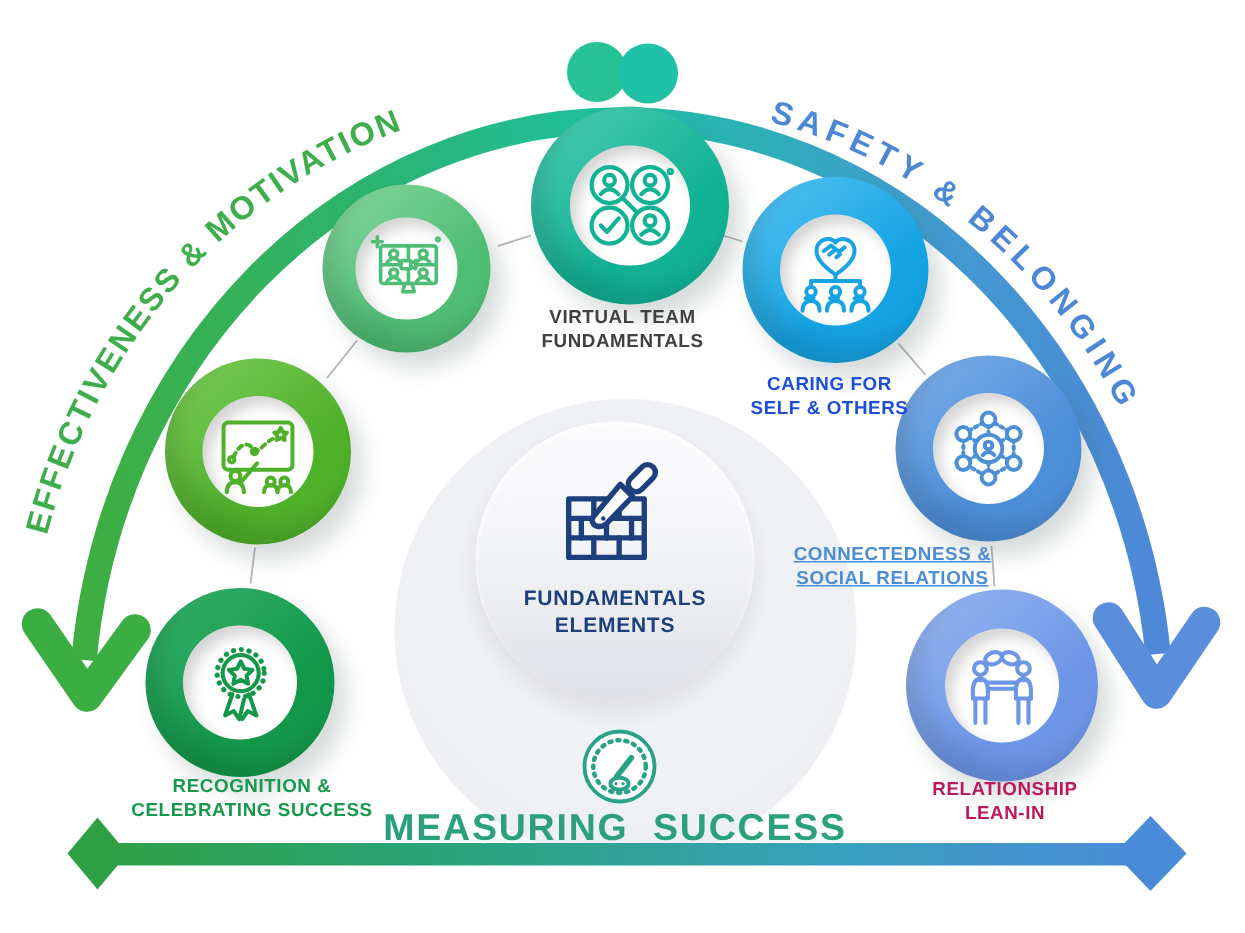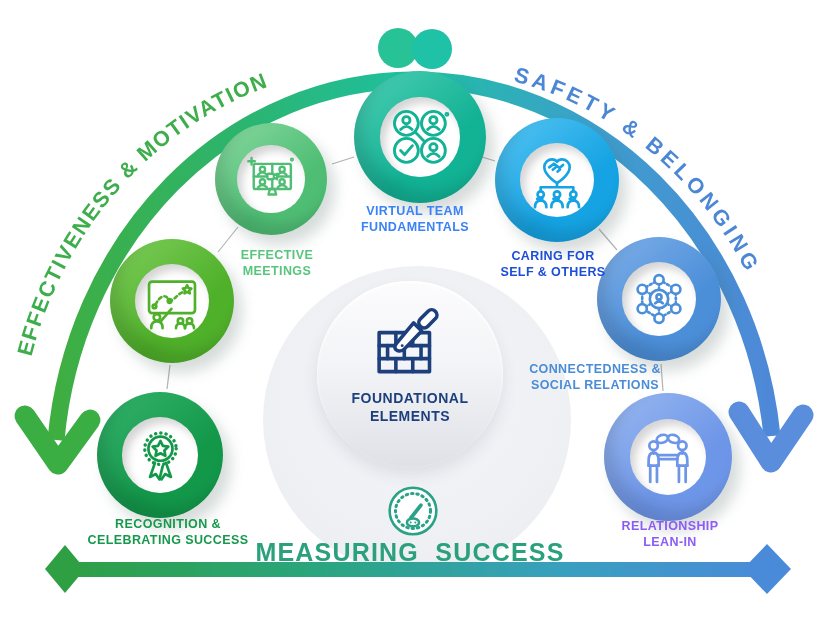--- a/index.html
+++ b/index.html
@@ -63,21 +63,21 @@
     <svg viewBox="0 0 48 48" style="color:#1d3f7c">
       <g class="ic" stroke-width="2">
         <rect x="5" y="17" width="31" height="24"></rect>
         <path d="M5 25h31M5 33h31"></path>
         <path d="M15.3 17v8M25.7 17v8M10.2 25v8M20.5 25v8M30.8 25v8M15.3 33v8M25.7 33v8"></path>
         <path d="M17.2 28.3c-2.6-.3-3.4-2.9-1.5-4.7L26.2 11l5 5-10.6 11c-.9.9-2 1.4-3.4 1.3z" fill="#fff"></path>
         <rect x="28.5" y="5.3" width="13" height="6.4" rx="3.1" transform="rotate(-45 35 8.5)" fill="#fff"></rect>
         <circle cx="19.2" cy="25" r="0.9" fill="currentColor" stroke="none"></circle>
       </g>
     </svg>
-    <div class="center-label" style="color: rgb(29, 63, 124);">FOUNDATIONAL ELEMENTS</div>
+    <div class="center-label" style="color: rgb(29, 63, 124);">FUNDAMENTALS ELEMENTS</div>
   </div>
 
   <svg id="overlay" width="830" height="622" viewBox="0 0 830 622">
     <defs>
       <linearGradient id="bandGrad" gradientUnits="userSpaceOnUse" x1="56" y1="0" x2="772" y2="0">
         <stop offset="0" stop-color="#3fae41"></stop>
         <stop offset="0.25" stop-color="#2cb46d"></stop>
         <stop offset="0.5" stop-color="#1ec0a2"></stop>
         <stop offset="0.75" stop-color="#3d9fcd"></stop>
         <stop offset="1" stop-color="#4e88d8"></stop>
@@ -140,21 +140,20 @@
             <path d="M12 31.5q4-4.5 8 0"></path>
           <circle cx="34" cy="26.5" r="2.4"></circle>
             <path d="M30 31.5q4-4.5 8 0"></path>
           <rect x="20.5" y="19" width="6" height="5" rx="1" fill="#fff"></rect>
           <path d="M26.5 20.5l3-1.5v5l-3-1.5" fill="#fff"></path>
           <path d="M21.5 38h7l-1.3-5h-4.4z"></path>
         </g>
       </svg>
     </div>
   </div>
-  <div class="node-label l-em" style="color: rgb(88, 197, 124);">EFFECTIVE MEETINGS</div>
 
   <div class="node n-vt" style="--ring: #12b295; --ring-light: #46cbb0;">
     <div class="node-inner" style="color: rgb(18, 178, 149);">
       <svg viewBox="0 0 48 48">
         <g class="ic">
           <circle cx="13.5" cy="13.5" r="9.3"></circle>
             <circle cx="34.5" cy="13.5" r="9.3"></circle>
           <circle cx="13.5" cy="34.5" r="9.3"></circle>
             <circle cx="34.5" cy="34.5" r="9.3"></circle>
           <path d="M20.1 20.1l7.8 7.8"></path>
@@ -163,21 +162,21 @@
           <circle cx="34.5" cy="11" r="2.8"></circle>
             <path d="M30 18.2q4.5-4.8 9 0"></path>
           <circle cx="34.5" cy="32" r="2.8"></circle>
             <path d="M30 39.2q4.5-4.8 9 0"></path>
           <path d="M9 34.5l3.2 3.3 6-7"></path>
           <circle cx="45" cy="6.5" r="0.8"></circle>
         </g>
       </svg>
     </div>
   </div>
-  <div class="node-label l-vt" style="color: #3b82f6;">VIRTUAL TEAM FUNDAMENTALS</div>
+  <div class="node-label l-vt" style="color: #404040;">VIRTUAL TEAM FUNDAMENTALS</div>
 
   <div class="node n-co" style="--ring: #4fb02a; --ring-light: #79cb55;">
     <div class="node-inner" style="color: rgb(79, 176, 42);">
       <svg viewBox="0 0 48 48">
         <g class="ic">
           <rect x="5" y="8" width="38" height="26" rx="2.5"></rect>
           <path d="M36.5 11l1.1 2.2 2.4.4-1.7 1.7.4 2.4-2.2-1.2-2.2 1.2.4-2.4-1.7-1.7 2.4-.4z"></path>
           <path d="M10.5 27c3-7 8-9 10.5-4.5s7.5-5 12.5-6" stroke-dasharray="2.6 2.6"></path>
           <circle cx="9.5" cy="28.5" r="1.5"></circle>
             <circle cx="22" cy="24" r="1.5"></circle>
@@ -244,41 +243,41 @@
             <circle cx="24" cy="40" r="3.8" fill="#fff"></circle>
           <circle cx="10.1" cy="32" r="3.8" fill="#fff"></circle>
             <circle cx="10.1" cy="16" r="3.8" fill="#fff"></circle>
           <circle cx="24" cy="24" r="7.6" fill="#fff"></circle>
           <circle cx="24" cy="22.3" r="2.1"></circle>
             <path d="M20.8 27.6q3.2-3.4 6.4 0"></path>
         </g>
       </svg>
     </div>
   </div>
-  <div class="node-label l-cn" style="color: rgb(74, 140, 214);">CONNECTEDNESS &amp; SOCIAL RELATIONS</div>
+  <div class="node-label l-cn" style="color: rgb(74, 140, 214); text-decoration: underline;">CONNECTEDNESS &amp; SOCIAL RELATIONS</div>
 
   <div class="node n-rl" style="--ring: #6e96e8; --ring-light: #95b5f0;">
     <div class="node-inner" style="color: rgb(110, 150, 232);">
       <svg viewBox="0 0 48 48">
         <g class="ic" stroke-width="2">
           <ellipse cx="19.5" cy="9.5" rx="4.6" ry="3.1" transform="rotate(-18 19.5 9.5)"></ellipse>
           <ellipse cx="28.5" cy="9.5" rx="4.6" ry="3.1" transform="rotate(18 28.5 9.5)"></ellipse>
           <circle cx="12.5" cy="15" r="3.4"></circle>
             <circle cx="35.5" cy="15" r="3.4"></circle>
           <path d="M12.5 18.8v2.6M35.5 18.8v2.6"></path>
           <path d="M8.5 31v-4q0-6.5 4-6.5t4 6.5v4"></path>
           <path d="M31.5 31v-4q0-6.5 4-6.5t4 6.5v4"></path>
           <path d="M16.5 22.5h15M16.5 25.8h15"></path>
           <path d="M8.5 31h8M31.5 31h8"></path>
           <path d="M9.8 31v13M15.2 31v13M32.8 31v13M38.2 31v13"></path>
         </g>
       </svg>
     </div>
   </div>
-  <div class="node-label l-rl" style="color: #8b5cf6;">RELATIONSHIP LEAN-IN</div>
+  <div class="node-label l-rl" style="color: #be185d;">RELATIONSHIP LEAN-IN</div>
 
   <div class="gauge" style="color:#2aa287">
     <svg viewBox="0 0 48 48">
       <g class="ic">
         <circle cx="24" cy="24" r="20" fill="#fff"></circle>
         <circle cx="24" cy="24" r="15" stroke-dasharray="1.2 3.4" stroke-width="2.6"></circle>
         <path d="M22.3 29.8L30.8 19" stroke-width="3.2"></path>
         <ellipse cx="24" cy="33.8" rx="5.2" ry="3.4"></ellipse>
         <circle cx="22" cy="33.8" r="0.9" fill="currentColor" stroke="none"></circle>
         <circle cx="26" cy="33.8" r="0.9" fill="currentColor" stroke="none"></circle>

